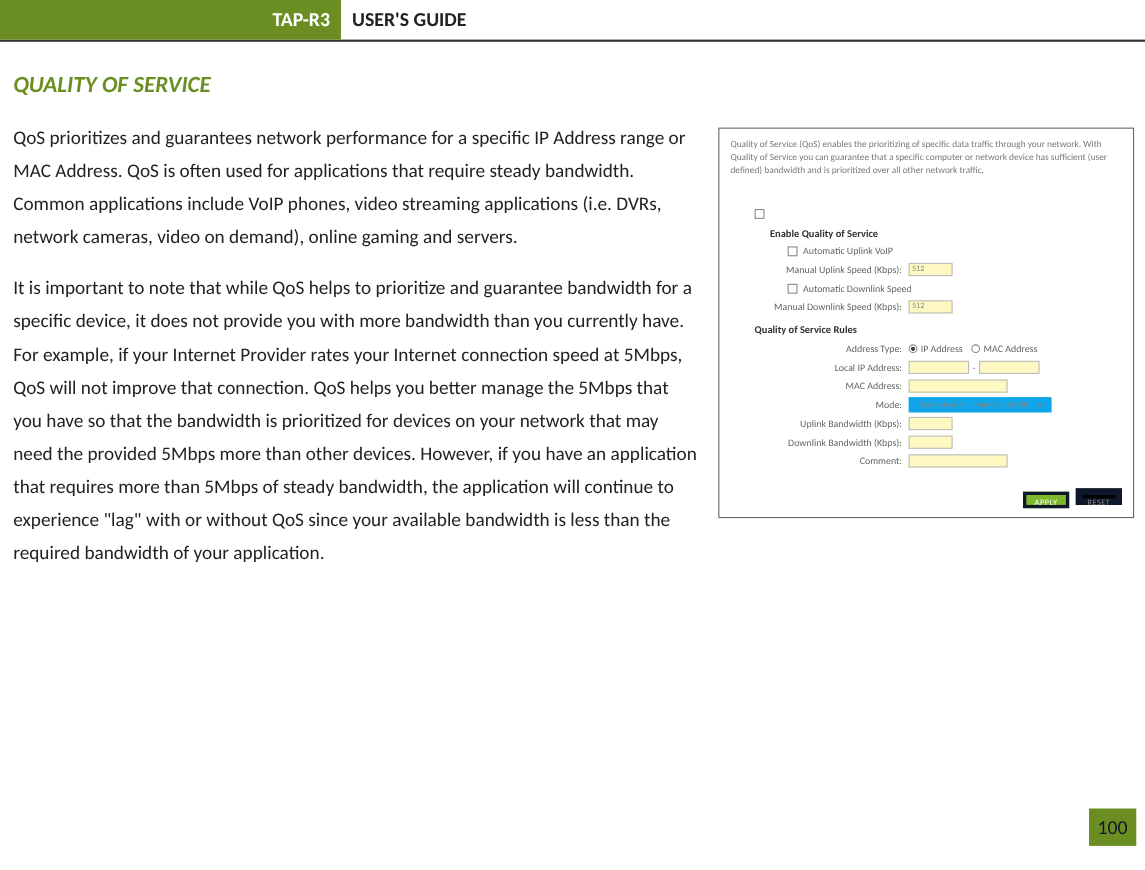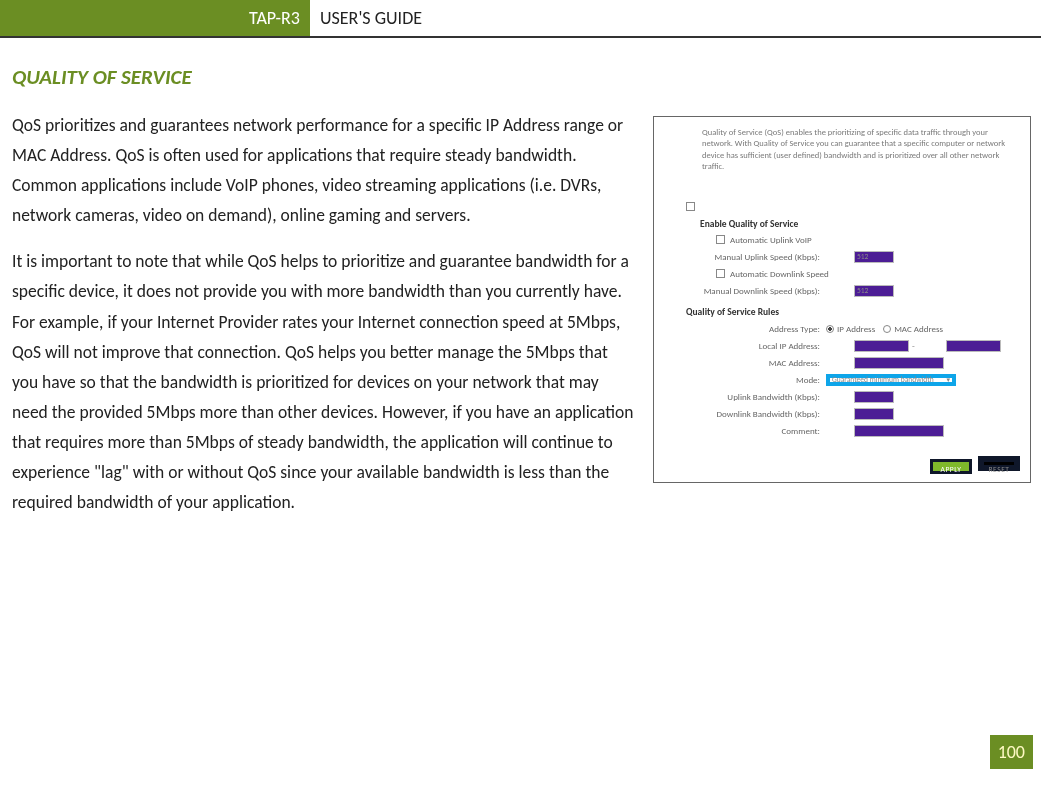--- a/index.html
+++ b/index.html
@@ -14,30 +14,30 @@
   }
   .header-bar {
     height: 38px;
     border-bottom: 2px solid #333;
     display: flex;
     align-items: stretch;
   }
   .header-green {
     background: #6b8e23;
     color: #fff;
-    font-weight: normal;
+    font-weight: bold;
     font-size: 18px;
     display: flex;
     align-items: center;
     justify-content: flex-end;
     padding: 0 10px 0 10px;
     width: 310px;
   }
   .header-title {
-    font-weight: normal;
+    font-weight: bold;
     font-size: 18px;
     display: flex;
     align-items: center;
     padding-left: 10px;
   }
   .content {
     padding: 26px 10px 0 12px;
   }
   .section-heading {
     color: #6b8e23;
@@ -76,21 +76,20 @@
   .fig-title {
     color: #333;
     font-size: 11px;
     font-weight: 500;
   }
   .fig-desc {
     font-size: 8.5px;
     color: #7a7a7a;
     line-height: 1.35;
     margin-bottom: 10px;
-    margin-left: 38px;
   }
   .fig-form { padding-left: 22px; }
   .fig-row {
     display: flex;
     align-items: center;
     margin-bottom: 3px;
     min-height: 14px;
   }
   .fig-check {
     width: 9px; height: 9px;
@@ -112,24 +111,23 @@
     width: 140px;
     text-align: right;
     padding-right: 6px;
   }
   .fig-lbl-left {
     color: #666;
     font-size: 9px;
   }
   .fig-input {
     border: 1px solid #bbb;
-    background: #4c1d95;
+    background: #fef9c3;
     height: 12px;
     width: 40px;
-    margin-left: 28px;
   }
   .fig-input-wide { width: 90px; }
   .fig-input-med { width: 55px; }
   .fig-subhead {
     color: #333;
     font-size: 9.5px;
     font-weight: bold;
     margin: 8px 0 4px 0;
   }
   .fig-radio {
@@ -138,21 +136,21 @@
     border-radius: 50%;
     margin-right: 3px;
     display: inline-block;
     vertical-align: middle;
     background: #fff;
   }
   .fig-radio.checked {
     background: radial-gradient(circle, #444 0 40%, #fff 45% 100%);
   }
   .fig-select {
-    border: 4px solid #0ea5e9;
+    border: 7px solid #0ea5e9;
     background: #fff;
     height: 12px;
     width: 130px;
     font-size: 7.5px;
     color: #888;
     padding: 0 2px;
     display: flex;
     align-items: center;
     justify-content: space-between;
   }
@@ -182,21 +180,21 @@
     background: #000000;
     color: #888;
     border: 6px solid #0f172a;
     margin-left: 4px;
   }
   .page-number {
     position: absolute;
     bottom: 22px;
     right: 8px;
     background: #6b8e23;
-    color: #fef9c3;
+    color: #0f172a;
     font-size: 18px;
     padding: 6px 8px;
   }
   .clearfix::after { content: ""; display: table; clear: both; }
 </style>
 </head>
 <body>
 
 <div class="header-bar">
   <div class="header-green">TAP-R3</div>

